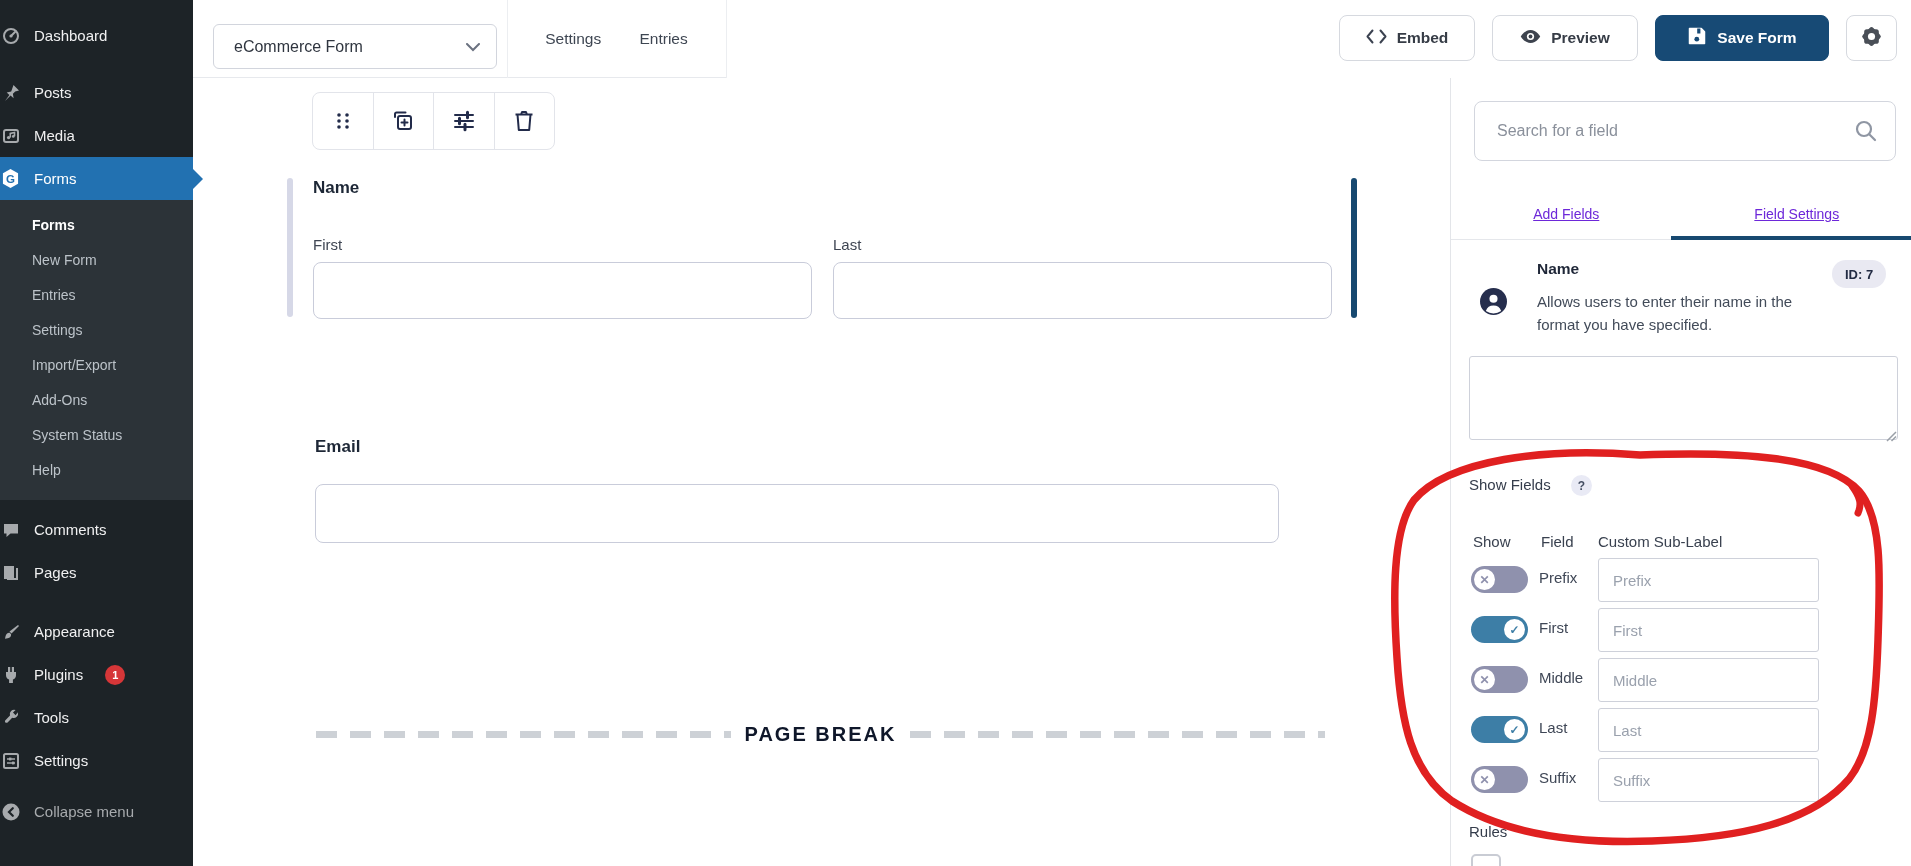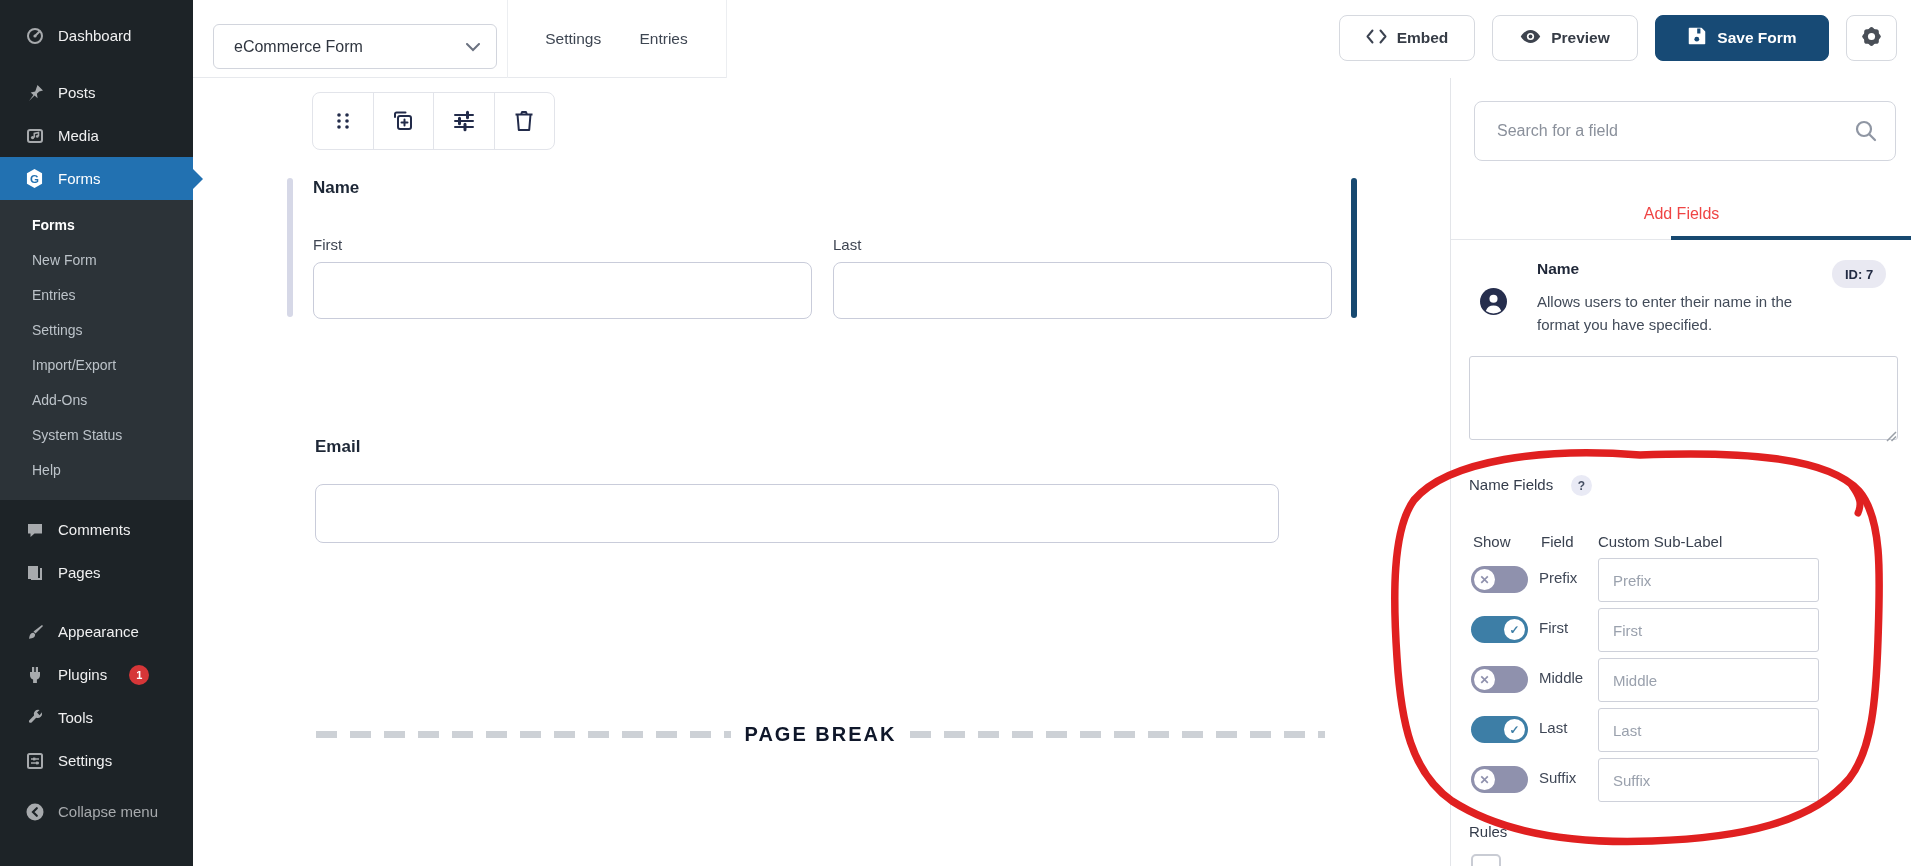--- a/index.html
+++ b/index.html
@@ -2,21 +2,21 @@
 <html><head>
 <meta charset="utf-8">
 <style>
   * { margin:0; padding:0; box-sizing:border-box; }
   html,body { width:1911px; height:866px; }
   body { font-family:"Liberation Sans", sans-serif; background:#fff; }
   .app { position:relative; width:1911px; height:866px; overflow:hidden; background:#fff; }
 
   
   .sidebar { position:absolute; left:0; top:0; width:193px; height:866px; background:#1d2327; z-index:5; }
-  .wp-item { display:flex; align-items:center; height:43px; padding-left:24px; gap:13px;
+  .wp-item { display:flex; align-items:center; height:43px; padding-left:0; gap:13px;
              color:#f0f0f1; font-size:15px; cursor:pointer; }
   .wp-item .ico { width:21px; height:21px; flex:0 0 21px; display:flex; align-items:center; justify-content:center; }
   .wp-item.active { background:#2271b1; color:#fff; position:relative; }
   .spacer14 { height:14px; } .spacer16 { height:16px; } .spacer8 { height:8px; }
   .arrow-right { position:absolute; left:193px; top:169px; width:0; height:0; z-index:6;
                  border-top:10px solid transparent; border-bottom:10px solid transparent; border-left:10px solid #2271b1; }
   .submenu { background:#2c3338; padding:8px 0 12px 0; }
   .sub-item { height:35px; line-height:35px; padding-left:32px; color:#bcc3c9; font-size:14px; cursor:pointer; }
   .sub-item.current { color:#fff; font-weight:bold; }
   .badge { display:inline-flex; align-items:center; justify-content:center; margin-left:9px;
@@ -59,21 +59,21 @@
 
   
   .panel { position:absolute; left:1450px; top:78px; width:461px; height:788px; background:#fff;
            border-left:1px solid #e3e5e9; overflow:hidden; z-index:3; }
   .search-wrap { position:absolute; left:23px; top:23px; width:422px; height:60px; }
   .search-input { width:100%; height:100%; border:1px solid #d3d6de; border-radius:8px; padding:0 52px 0 22px;
                   font-size:16px; color:#2f353f; font-family:"Liberation Sans",sans-serif; outline:none; }
   .search-input::placeholder { color:#8a909b; }
   .search-ic { position:absolute; right:18px; top:18px; }
   .panel-tabs { position:absolute; left:0; top:110px; width:461px; height:52px; border-bottom:1px solid #e5e7eb; display:flex; }
-  .panel-tab { flex:1; display:flex; align-items:center; justify-content:center; font-size:16px; color:#ef4444; cursor:pointer; }
+  .panel-tab { flex:1; display:flex; align-items:center; justify-content:center; font-size:14px; color:#6d28d9; cursor:pointer;text-decoration:underline; }
   .tab-underline { position:absolute; left:220px; bottom:-1px; width:241px; height:4px; background:#174970; }
   .fi-icon { position:absolute; left:29px; top:210px; }
   .fi-title { position:absolute; left:86px; top:182px; font-size:15.5px; font-weight:bold; color:#1f2738; }
   .fi-id { position:absolute; left:381px; top:182px; height:28px; padding:0 13px; background:#e9e9f2; border-radius:15px;
            display:flex; align-items:center; font-size:13px; font-weight:bold; color:#232c44; }
   .fi-desc { position:absolute; left:86px; top:212px; width:285px; font-size:15px; line-height:23px; color:#424b59; }
   .fi-textarea { position:absolute; left:18px; top:278px; width:429px; height:84px; border:1px solid #ced1da;
                  border-radius:3px; resize:none; outline:none; background:#fff; }
   .resize-grip { position:absolute; left:434px; top:350px; pointer-events:none; }
   .nf-label { position:absolute; left:18px; top:398px; font-size:15px; color:#343c4b; }
@@ -340,20 +340,21 @@
       <span class="search-ic">
         <svg width="24" height="24" viewBox="0 0 24 24">
             <circle cx="10" cy="10" r="7" fill="none" stroke="#8f96a3" stroke-width="2.2"></circle>
             <path d="M15.2 15.2L21 21" stroke="#8f96a3" stroke-width="2.2" stroke-linecap="round"></path>
           </svg>
       </span>
     </div>
 
     <div class="panel-tabs">
       <div class="panel-tab">Add Fields</div>
+      <div class="panel-tab">Field Settings</div>
       <div class="tab-underline"></div>
     </div>
 
     <div class="fi-icon">
       <svg width="27" height="27" viewBox="0 0 24 24">
           <circle cx="12" cy="12" r="12" fill="#262e4d"></circle>
           <circle cx="12" cy="9.6" r="3.6" fill="#fff"></circle>
           <path d="M5.2 20.5a7.2 7.2 0 0 1 13.6 0 12 12 0 0 1-13.6 0z" fill="#fff"></path>
         </svg>
     </div>
@@ -361,21 +362,21 @@
     <div class="fi-id">ID: 7</div>
     <div class="fi-desc">Allows users to enter their name in the format you have specified.</div>
 
     <textarea class="fi-textarea" style=""></textarea>
     <span class="resize-grip">
       <svg width="12" height="12" viewBox="0 0 12 12">
           <path d="M2 11L11 2M6.5 11L11 6.5" stroke="#9aa0a8" stroke-width="1.5"></path>
         </svg>
     </span>
 
-    <div class="nf-label">Name Fields</div>
+    <div class="nf-label">Show Fields</div>
     <div class="nf-help">?</div>
 
     <div class="nf-head" style="left:22px;">Show</div>
     <div class="nf-head" style="left:90px;">Field</div>
     <div class="nf-head" style="left:147px;">Custom Sub-Label</div>
 
     <div class="nf-row" style="top:478px;">
       <div class="toggle off">
           <span class="knob">✕</span>
         </div>

